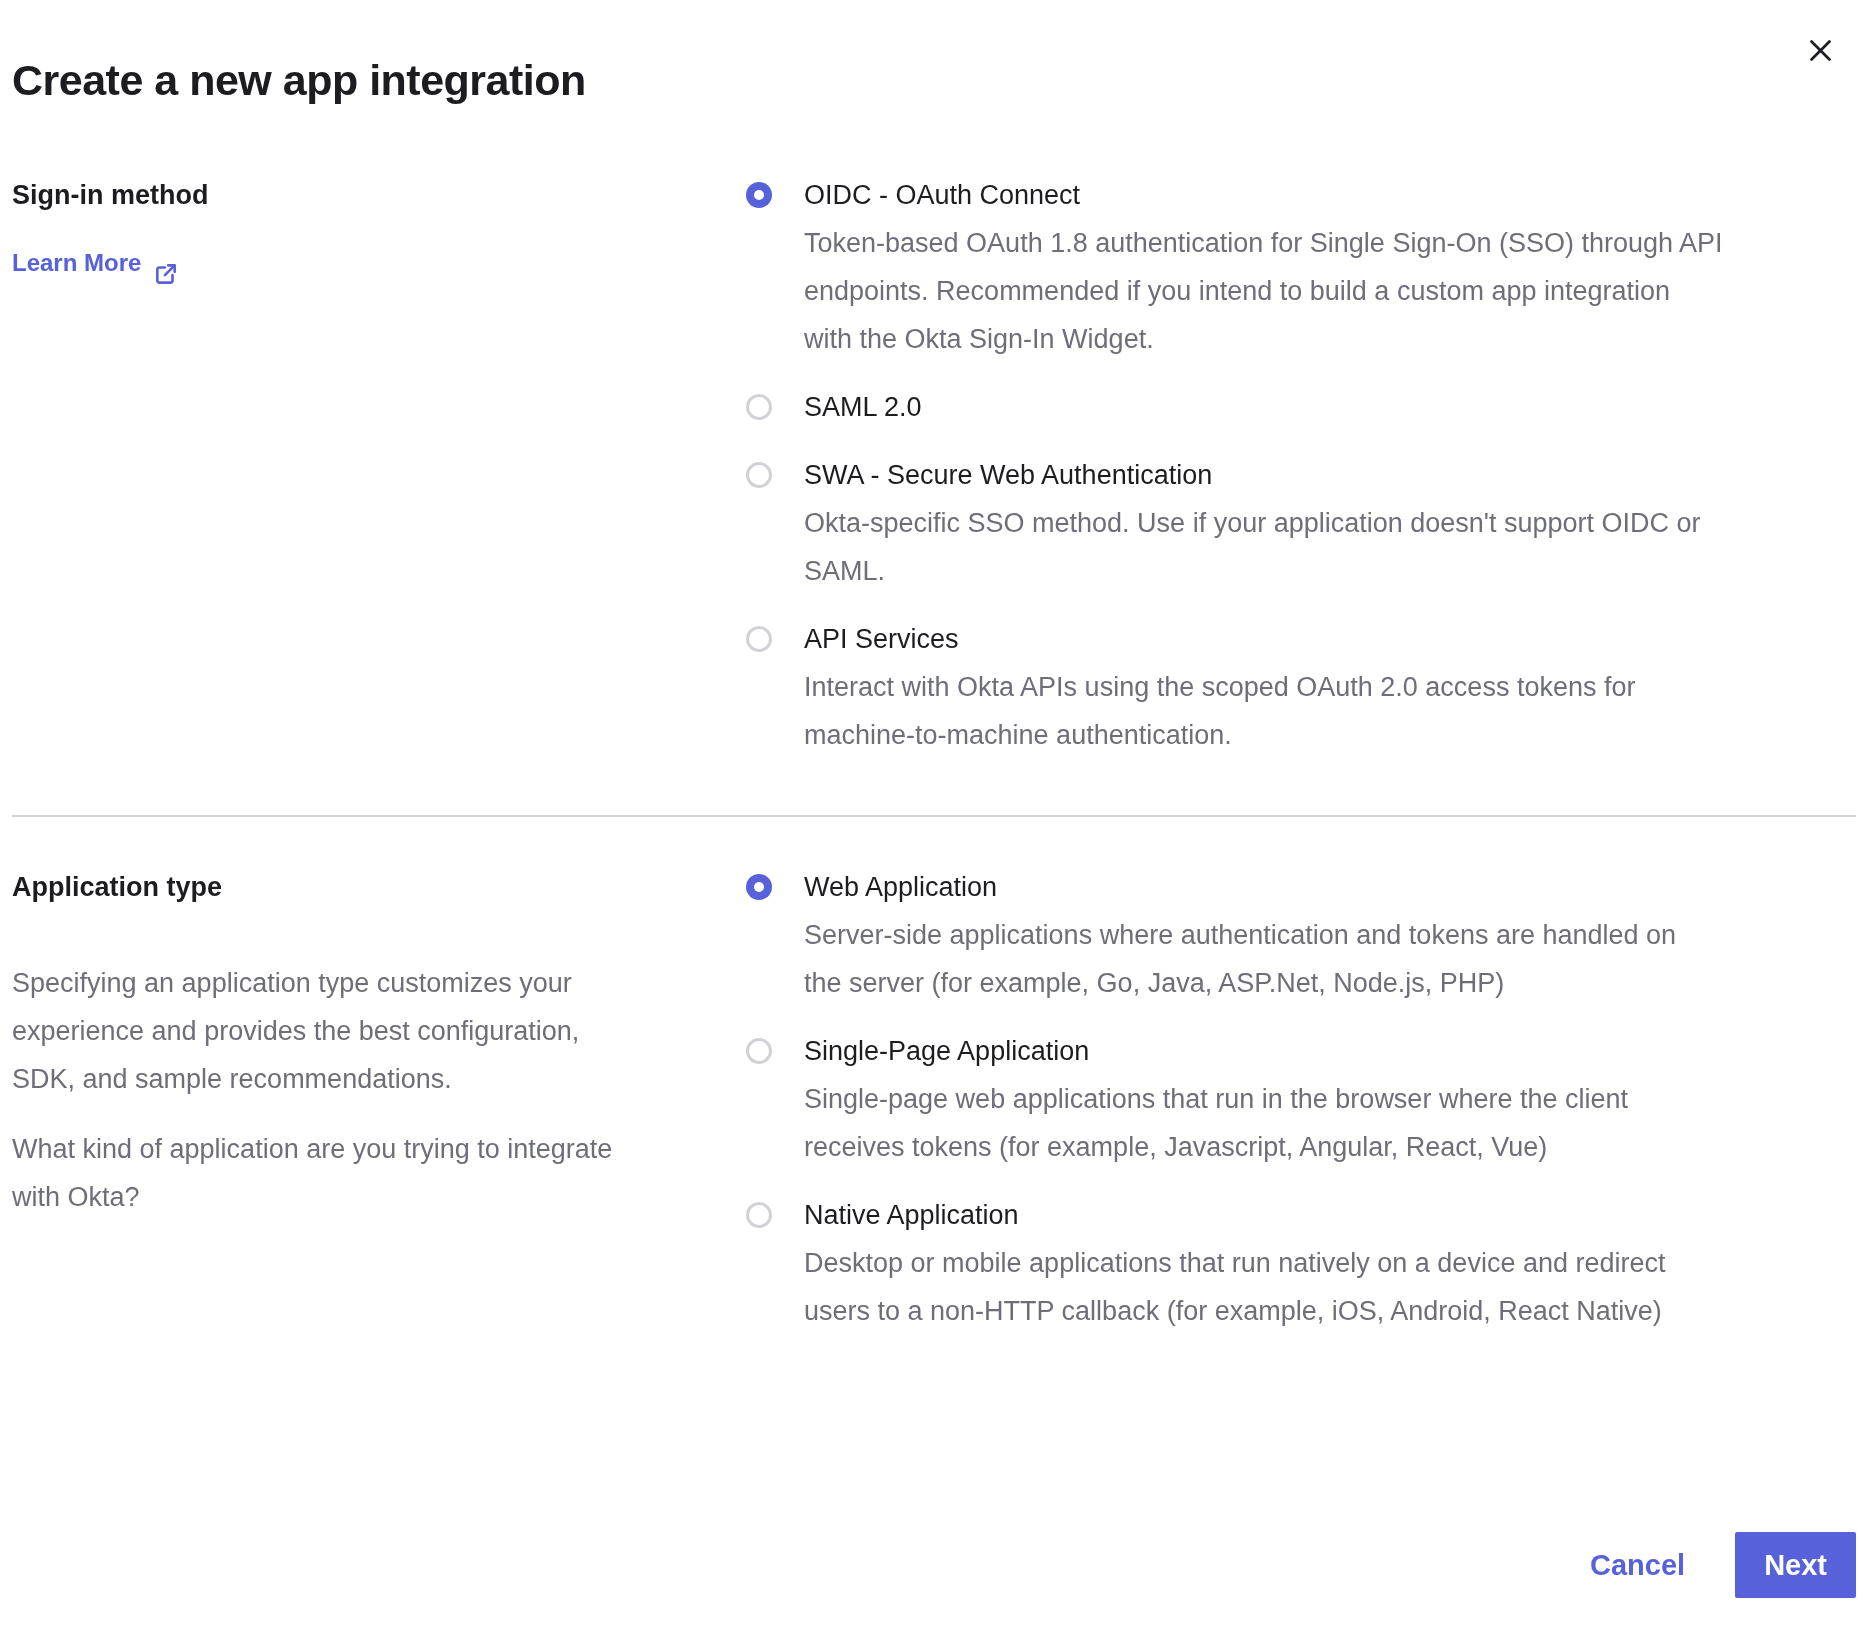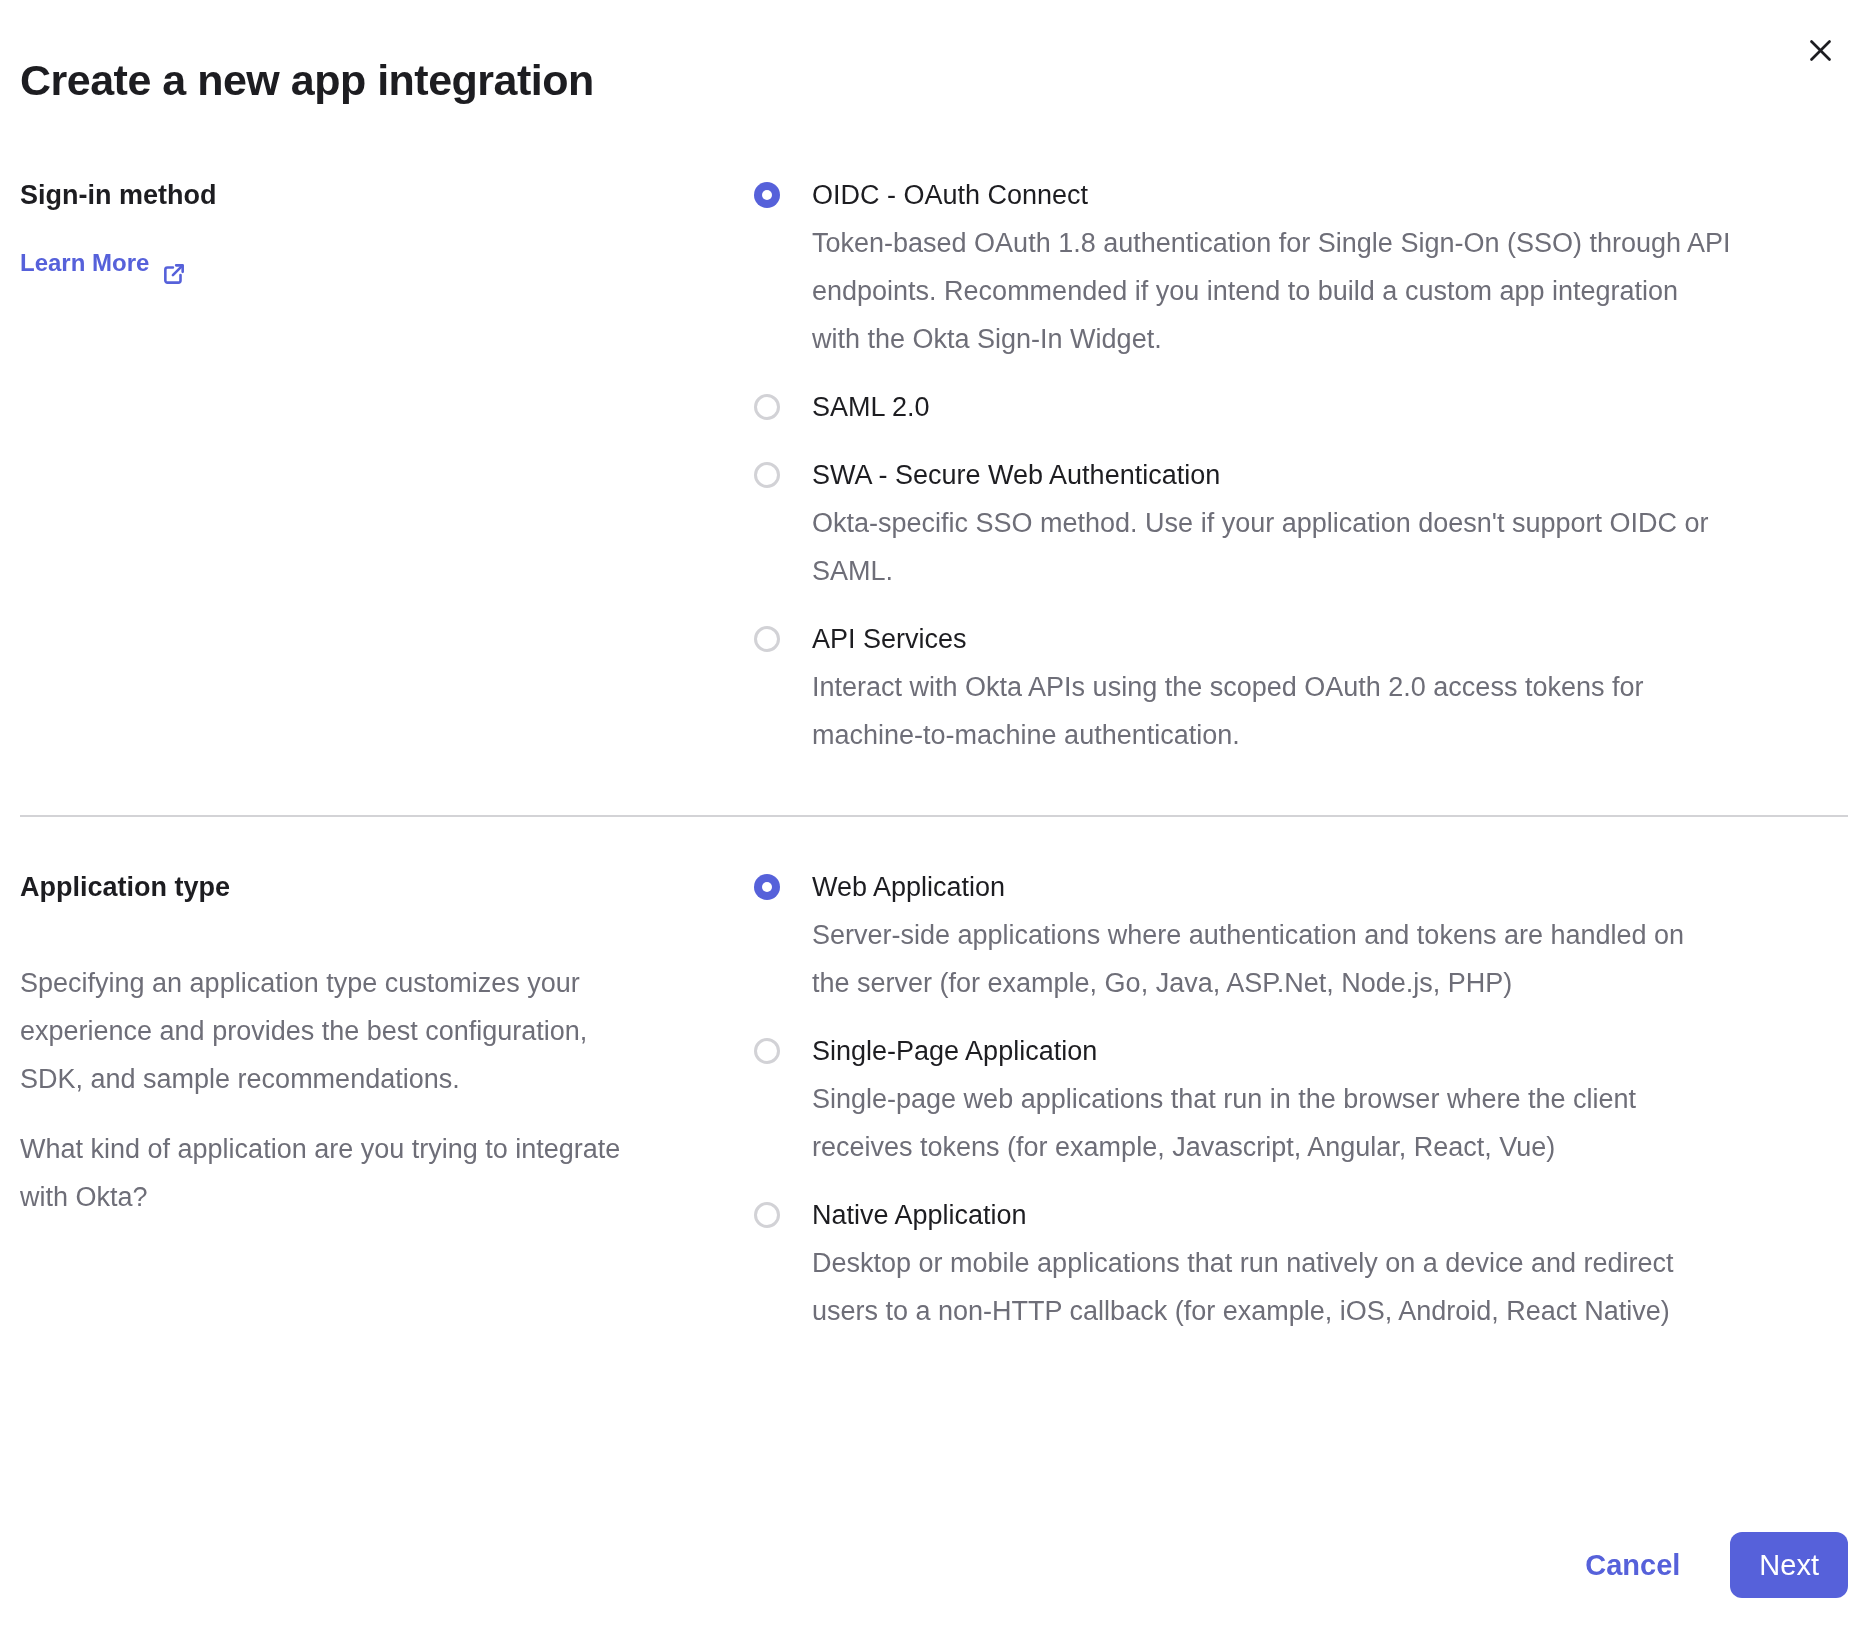--- a/index.html
+++ b/index.html
@@ -10,21 +10,21 @@
     --radio-border:#D2D2D6;
   }
   *{box-sizing:border-box;margin:0;padding:0;}
   html,body{background:#ffffff;}
   body{
     width:1868px;min-height:1634px;
     font-family:"Liberation Sans", sans-serif;
     color:var(--text);
     position:relative;
   }
-  .dialog{position:relative;padding:0 20px;width:100%;min-height:1634px;display:flex;flex-direction:column;}
+  .dialog{position:relative;padding:0 12px;width:100%;min-height:1634px;display:flex;flex-direction:column;}
   .close-btn{
     position:absolute;top:28px;right:26px;
     width:44px;height:44px;border:none;background:transparent;cursor:pointer;
     display:flex;align-items:center;justify-content:center;
   }
   .close-btn svg{display:block;}
   h1.page-title{
     margin-top:55px;
     font-size:43px;font-weight:700;letter-spacing:-0.5px;color:var(--text);
     line-height:50px;
@@ -82,22 +82,22 @@
     padding:40px 0 36px 0;
     display:flex;align-items:center;justify-content:flex-end;gap:50px;
   }
   .cancel-btn{
     border:none;background:transparent;cursor:pointer;
     font-family:inherit;font-size:29px;font-weight:700;color:var(--accent);
   }
   .next-btn{
     border:none;cursor:pointer;
     background:var(--accent);color:#ffffff;
-    font-family:inherit;font-size:29px;font-weight:400;
-    height:66px;padding:0 29px;border-radius:12px;
+    font-family:inherit;font-size:29px;font-weight:700;
+    height:66px;padding:0 29px;border-radius:2px;
     display:flex;align-items:center;justify-content:center;
   }
 </style>
 </head>
 <body>
 
 <div class="dialog">
 
   <button class="close-btn" aria-label="Close">
     <span>

